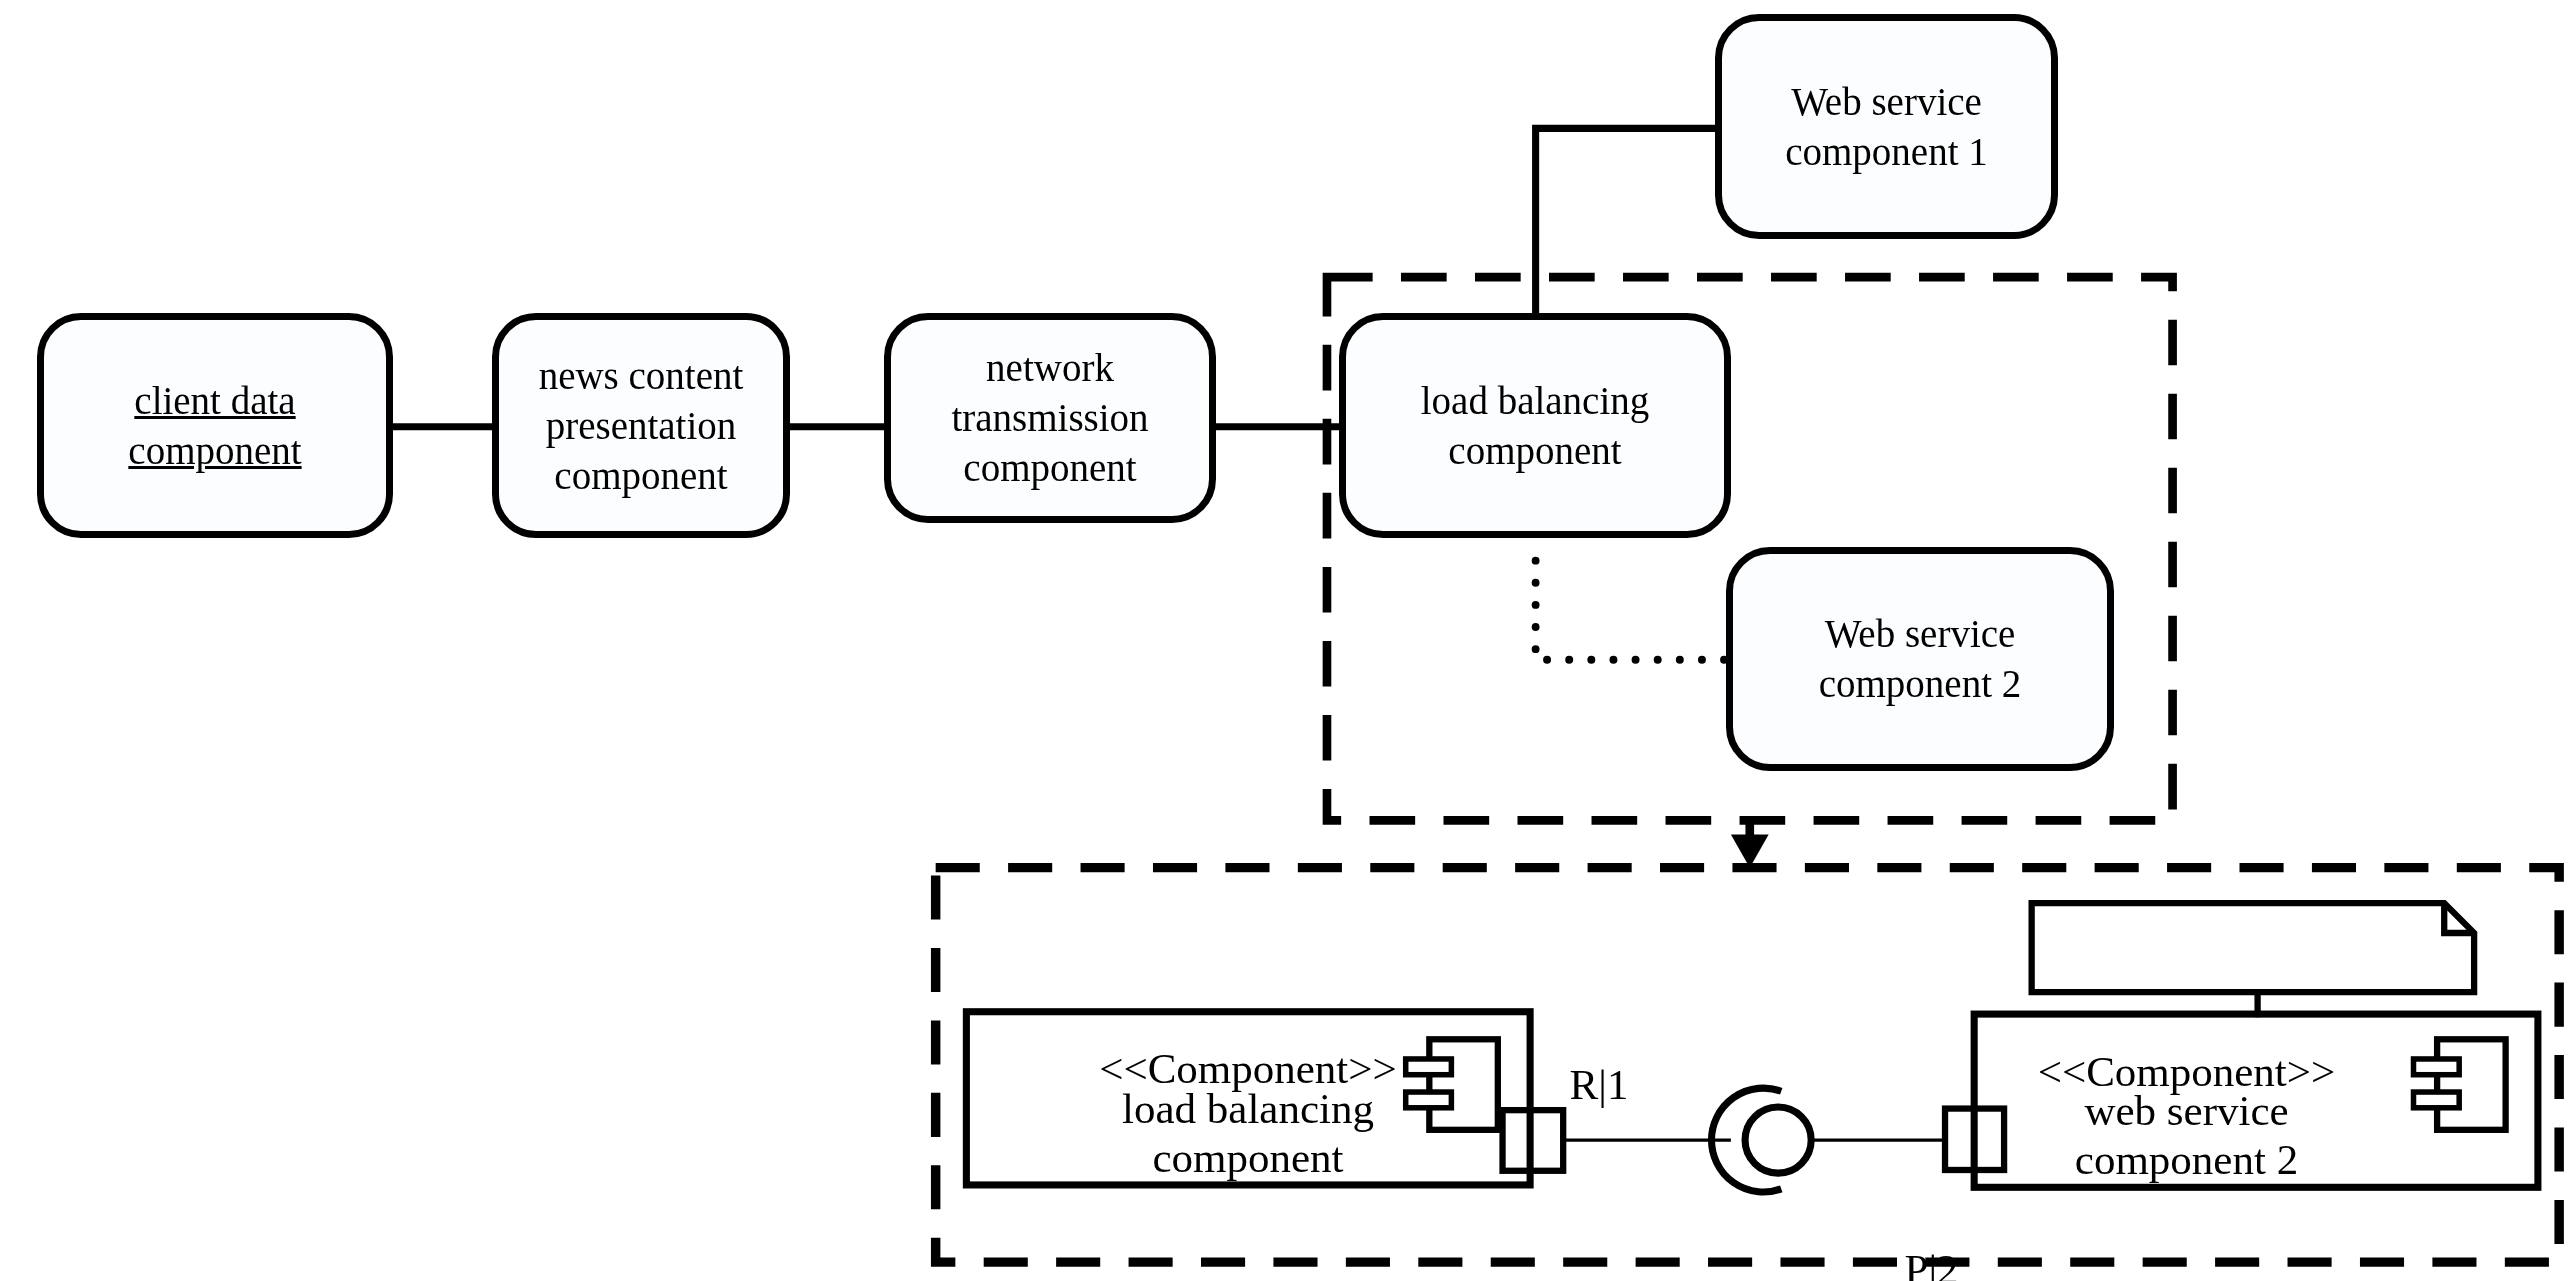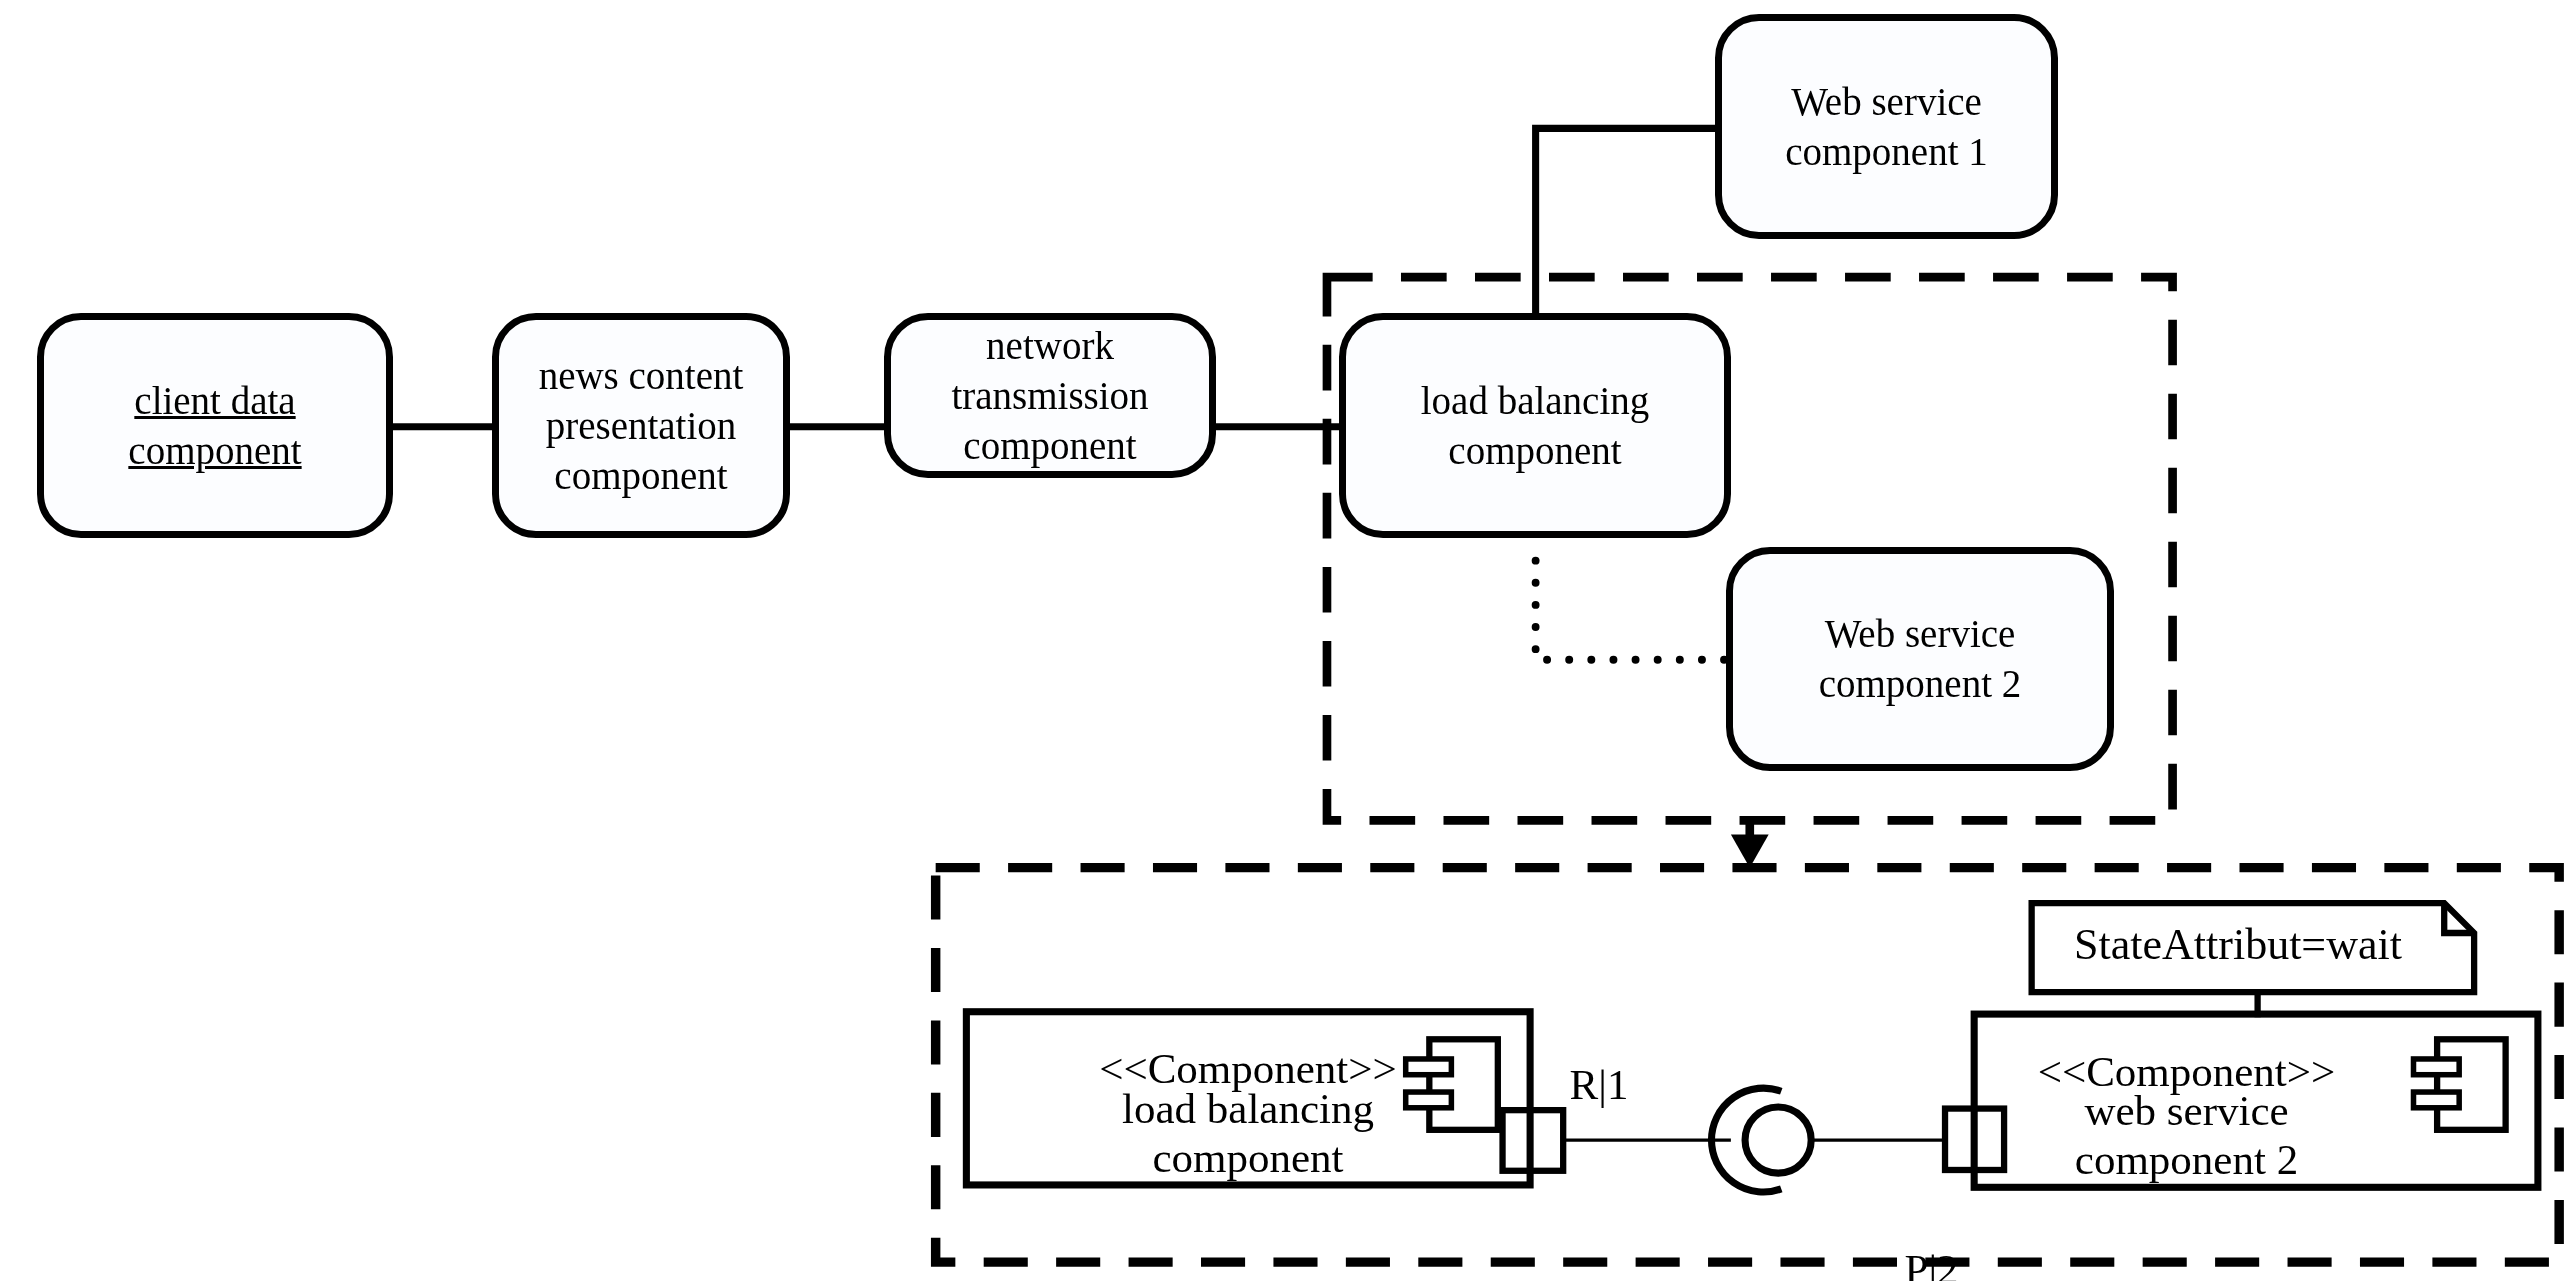--- a/index.html
+++ b/index.html
@@ -15,21 +15,21 @@
   
   .rbox{
     position:absolute;box-sizing:border-box;
     border:7px solid #000;border-radius:44px;
     background:#fcfdff;
     display:flex;flex-direction:column;justify-content:center;align-items:center;
     text-align:center;font-size:39px;line-height:50px;
   }
   #b-client {left:37px;  top:313px;width:356px;height:225px;text-decoration:underline;}
   #b-news   {left:492px; top:313px;width:298px;height:225px;}
-  #b-network{left:884px;top:313px;width:332px;height:165px;}
+  #b-network{left:884px;top:313px;width:332px;height:210px;}
   #b-lb     {left:1339px;top:313px;width:392px;height:225px;}
   #b-ws1    {left:1715px;top:14px; width:343px;height:225px;}
   #b-ws2    {left:1726px;top:547px;width:388px;height:224px;}
   
   .dtext{position:absolute;text-align:center;font-size:43px;line-height:43px;}
   #c1-st {left:966px;top:1047px;width:564px;}
   #c1-n1 {left:966px;top:1087px;width:564px;}
   #c1-n2 {left:966px;top:1136px;width:564px;}
   #c2-st {left:1974px;top:1050px;width:425px;}
   #c2-n1 {left:1974px;top:1089px;width:425px;}
@@ -119,15 +119,14 @@
   <div class="dtext" id="c1-n1">load balancing</div>
   <div class="dtext" id="c1-n2">component</div>
 
   <div class="dtext" id="c2-st">&lt;&lt;Component&gt;&gt;</div>
   <div class="dtext" id="c2-n1">web service</div>
   <div class="dtext" id="c2-n2">component 2</div>
 
   <div class="dtext" id="lbl-r1">R|1</div>
   <div class="dtext" id="lbl-p2">P|2</div>
 
-  <div class="dtext" id="note-text">StateAttribut=wait</div>
 </div>
 
 
 </body></html>

